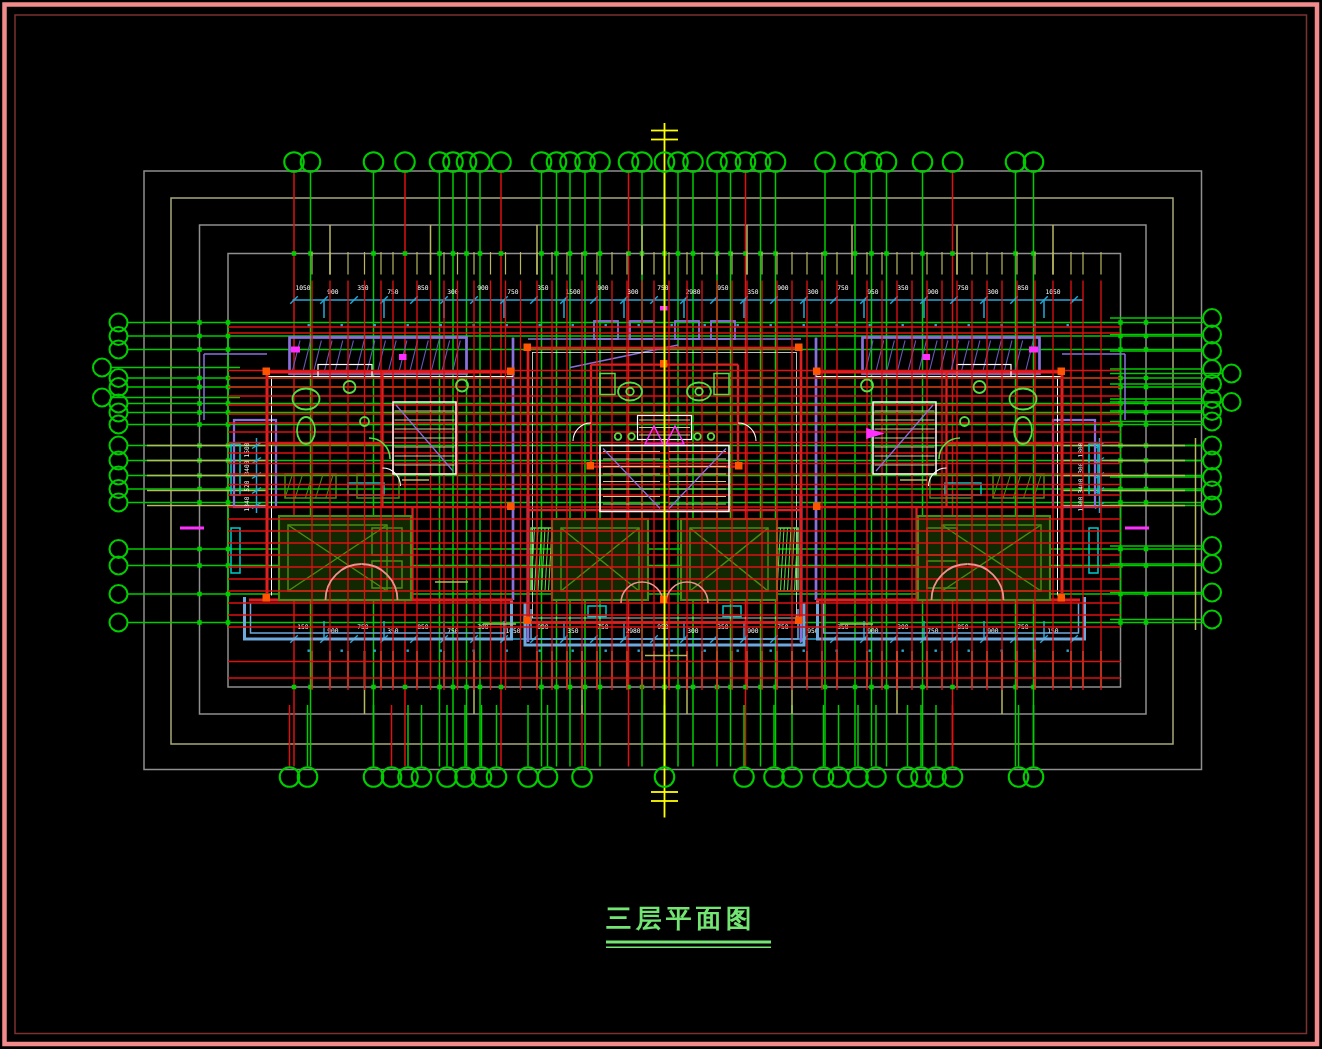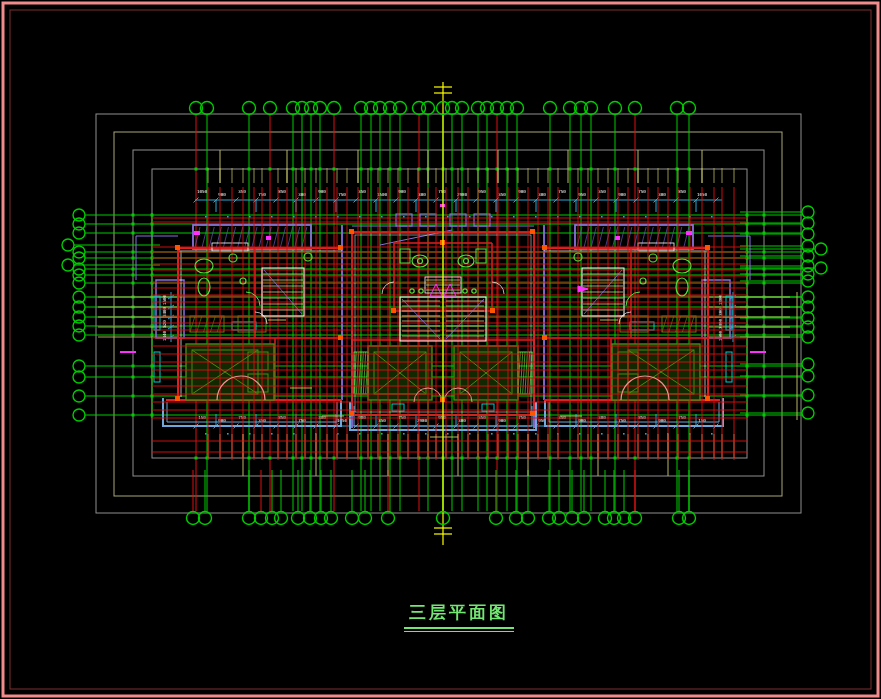--- a/index.html
+++ b/index.html
@@ -1,19 +1,19 @@
 <!DOCTYPE html>
 <html><head>
 <meta charset="utf-8">
 <style>
   html,body{margin:0;padding:0;background:#000;}
   .stage{position:relative;width:881px;height:699px;background:#000;overflow:hidden;
          font-family:"Liberation Sans",sans-serif;}
   svg{position:absolute;left:0;top:0;}
-  .title-wrap{position:absolute;left:404px;top:601px;width:110px;text-align:center;}
+  .title-wrap{position:absolute;left:404px;top:601px;width:110px;}
   .title-text{color:#72e572;font-size:17px;font-weight:bold;letter-spacing:3px;
               font-family:"Liberation Sans",sans-serif;white-space:nowrap;}
   .title-line1{margin-top:3px;height:2px;background:#72e572;}
   .title-line2{margin-top:2px;height:1px;background:#72e572;}
   text{font-family:"DejaVu Sans Mono",monospace;}
 </style>
 </head>
 <body>
 
 <div class="stage">

